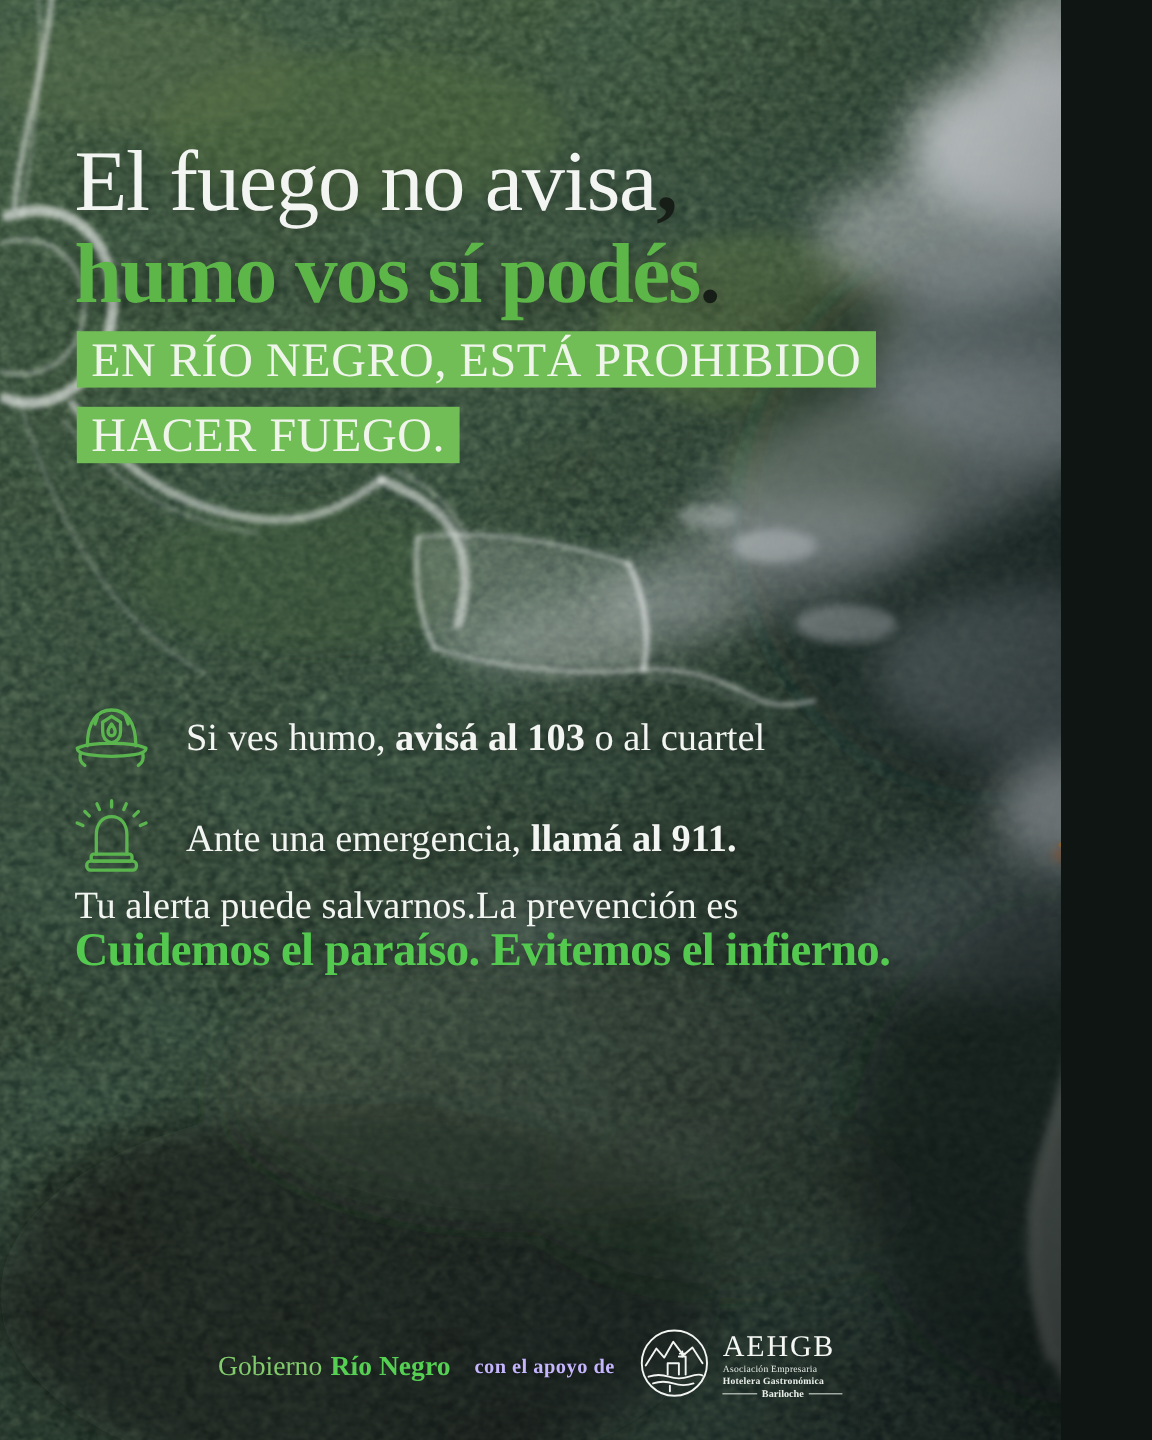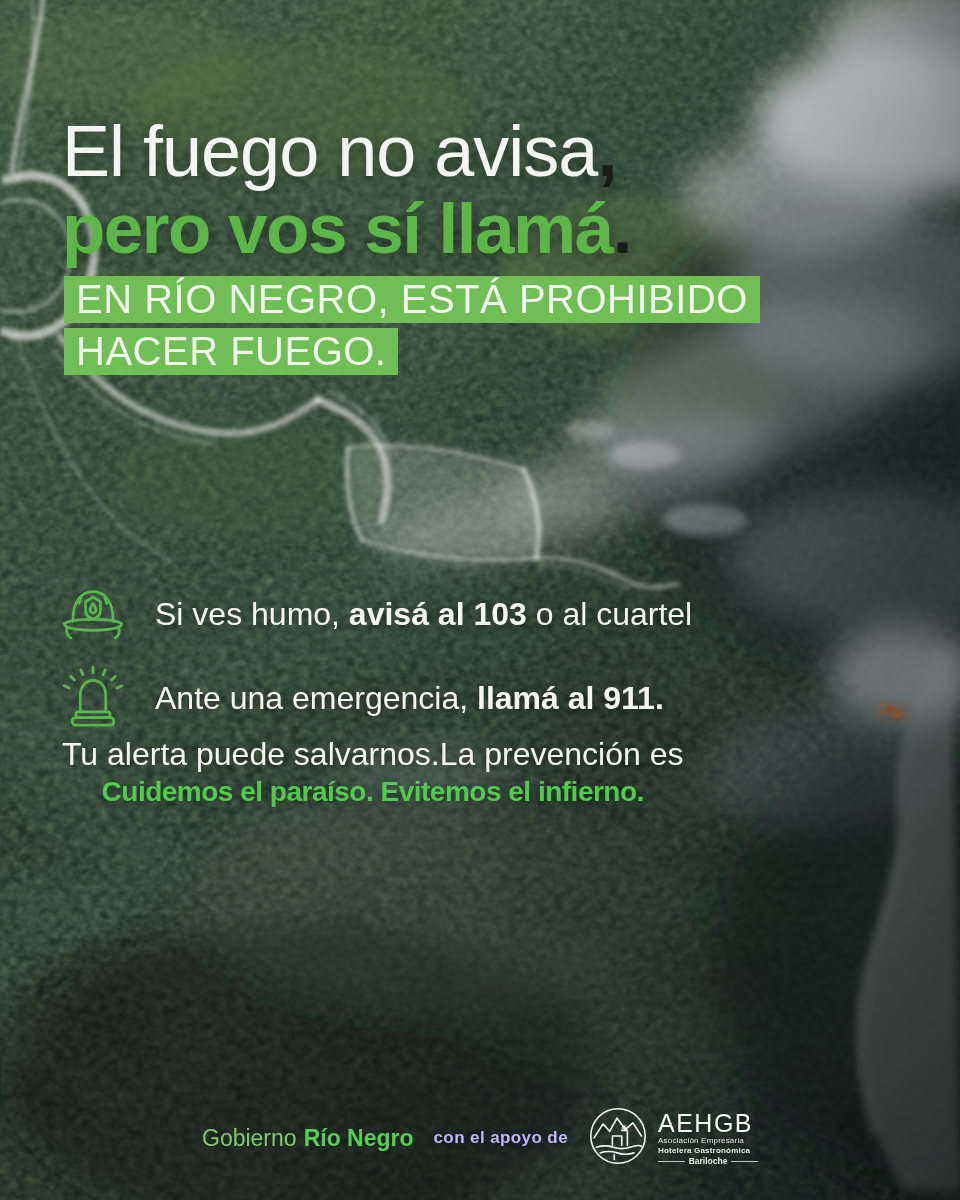--- a/index.html
+++ b/index.html
@@ -1,45 +1,45 @@
 <!DOCTYPE html>
 <html style="--accent-green: #5cb648; --bar-green: #70be55; --bright-green: #54c94f; --footer-green-light: #82cb6d; --footer-green-bold: #55d053; --text-white: #f3f5f2; --dark-punct: #161e17; --fire-orange: #ff7b2d; --icon-green: #5ab54e;"><head>
 <meta charset="utf-8">
 <style>
   html,body{margin:0;padding:0;background:#0e1512;}
   .poster{
-    position:relative;width:960px;height:1200px;overflow:hidden;
-    font-family:Liberation Sans, sans-serif;
+    position:relative;width:884px;height:1200px;overflow:hidden;
+    font-family:Liberation Serif, serif;
     background:#2b3d2b;
   }
   .layer{position:absolute;inset:0;pointer-events:none;}
 
   
   .headline{position:absolute;left:62px;top:110px;text-shadow:0 3px 14px rgba(0,0,0,.35);}
   .headline-l1{font-size:72px;line-height:82px;font-weight:400;color:var(--text-white,#f3f5f2);letter-spacing:-1px;white-space:nowrap;}
   .headline-l2{font-size:71px;line-height:74px;font-weight:700;color:var(--accent-green,#5cb648);letter-spacing:-1.5px;white-space:nowrap;}
   .dark-punct{color:var(--dark-punct,#161e17);font-weight:700;}
 
   
   .ban{position:absolute;left:64px;top:276px;}
   .ban-line{display:table;background:var(--bar-green,#70be55);color:#eff5eb;
     font-size:40px;line-height:47px;font-weight:400;letter-spacing:.5px;
-    padding:0 12px;margin-bottom:5px;white-space:nowrap;}
+    padding:0 12px;margin-bottom:16px;white-space:nowrap;}
 
   
   .alerts{position:absolute;left:58px;top:580px;}
   .alert-row{display:flex;align-items:center;gap:27px;margin-bottom:16px;}
   .alert-icon{flex:0 0 70px;display:flex;align-items:center;justify-content:center;}
   .alert-text{font-size:32px;line-height:36px;color:var(--text-white,#f3f5f2);text-shadow:0 2px 10px rgba(0,0,0,.4);}
   .alert-text b{font-weight:700;}
 
   
   .message{position:absolute;left:62px;top:736px;color:var(--text-white,#f3f5f2);
     font-size:32px;line-height:36px;text-shadow:0 2px 10px rgba(0,0,0,.4);}
-  .message-highlight{color:var(--bright-green,#54c94f);font-weight:700;font-size:28px;letter-spacing:-.5px;margin-top:2px;text-align:center;}
+  .message-highlight{color:var(--bright-green,#54c94f);font-weight:700;font-size:39px;letter-spacing:-.5px;margin-top:2px;}
 
   
   .footer{position:absolute;left:0;right:0;top:1106px;display:flex;align-items:center;justify-content:center;gap:20px;}
   .gov{white-space:nowrap;font-size:23px;}
   .gov-light{color:var(--footer-green-light,#82cb6d);font-weight:400;margin-top:12px;}
   .gov-bold{color:var(--footer-green-bold,#55d053);font-weight:700;margin-left:7px;}
   .support{font-size:17px;font-weight:700;color:#c4b5fd;letter-spacing:.4px;white-space:nowrap;text-shadow:0 1px 6px rgba(0,0,0,.5);}
   .org{display:flex;align-items:center;gap:10px;}
   .org-text{display:flex;flex-direction:column;width:100px;}
   .org-acronym{font-size:25px;letter-spacing:1.5px;font-weight:400;color:#f4f7f4;line-height:26px;}
@@ -172,21 +172,21 @@
       <path d="M524 470 C538 500 542 532 536 558" stroke-width="5" opacity="0.55"></path>
       <path d="M536 558 C570 556 600 566 626 580 C644 590 658 588 678 584" stroke-width="4" opacity="0.42"></path>
       <path d="M540 566 C572 566 602 576 628 588" stroke-width="2" opacity="0.25"></path>
       <path d="M16 332 C40 420 90 520 172 562" stroke-width="3" opacity="0.22"></path>
     </g>
     <path d="M348 448 C400 440 470 452 524 470 C540 500 544 532 536 558 C470 566 404 556 362 540 C350 510 344 476 348 448 Z" fill="#ffffff" opacity="0.18" filter="url(#rb2)"></path>
   </svg>
 
   <div class="headline">
     <div class="headline-l1"><span>El fuego no avisa</span><span class="dark-punct">,</span></div>
-    <div class="headline-l2"><span>pero vos sí llamá</span><span class="dark-punct">.</span></div>
+    <div class="headline-l2"><span>humo vos sí podés</span><span class="dark-punct">.</span></div>
   </div>
 
   <div class="ban">
     <div class="ban-line">EN RÍO NEGRO, ESTÁ PROHIBIDO</div>
     <div class="ban-line">HACER FUEGO.</div>
   </div>
 
   <div class="alerts">
 
     <div class="alert-row">

